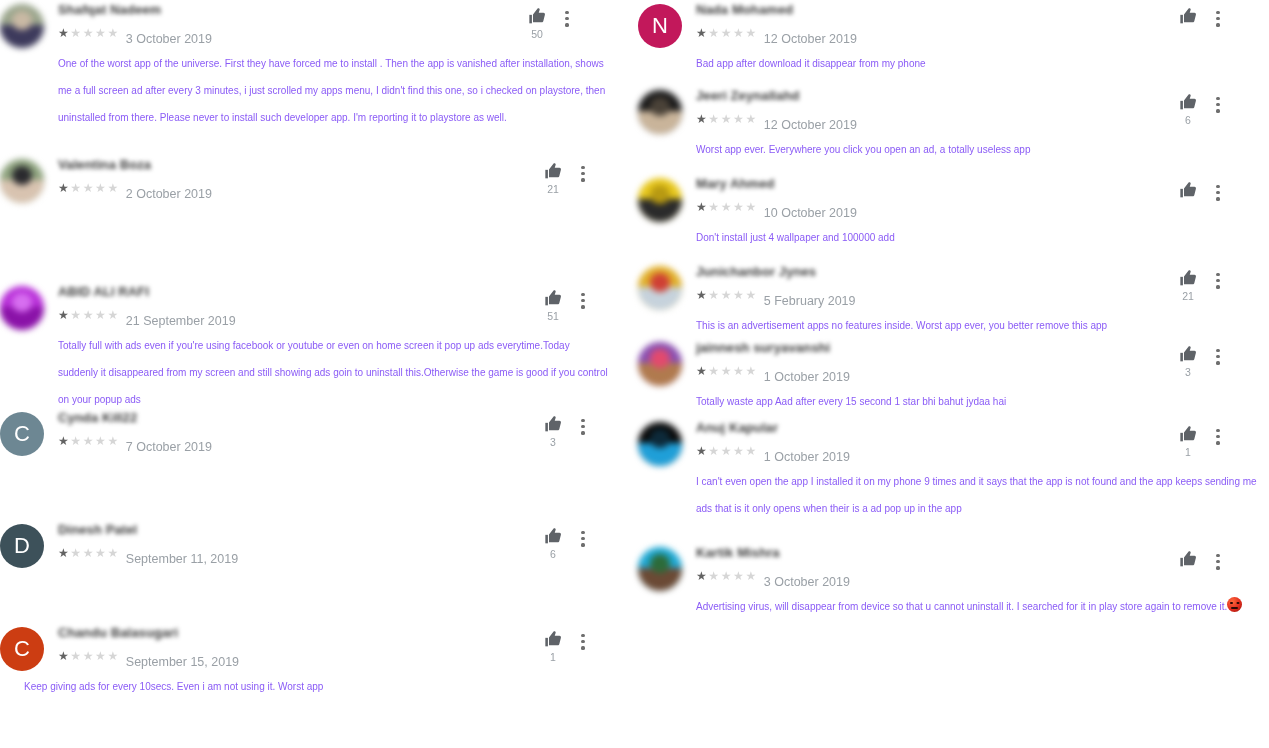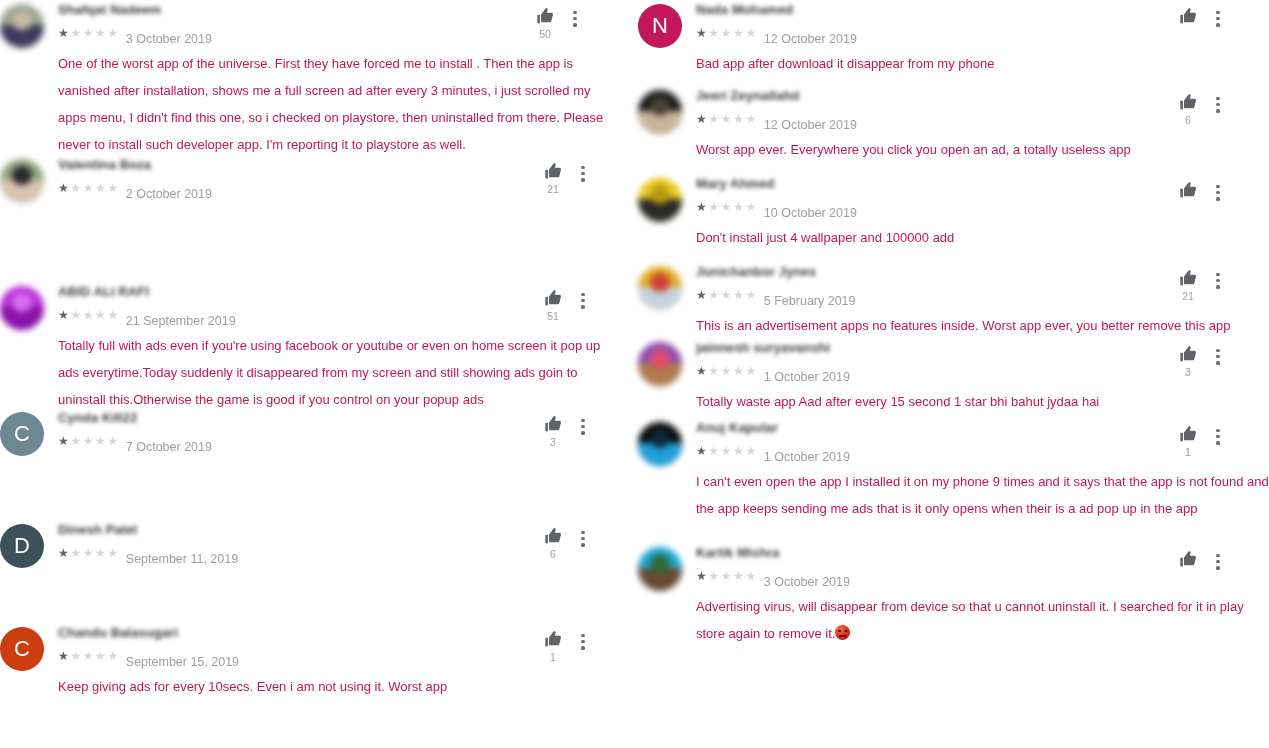--- a/index.html
+++ b/index.html
@@ -134,23 +134,23 @@
   .kebab i {
     display: block;
     width: 3.2px;
     height: 3.2px;
     border-radius: 50%;
     background: #6e6e6e;
     margin: 1.6px 0;
   }
 
   .body {
-    font-size: 13px;
+    font-size: 10px;
     line-height: 27px;
-    color: #be185d;
+    color: #8b5cf6;
     white-space: pre-wrap;
   }
   .emoji-ball {
     display: inline-block;
     width: 15px; height: 15px;
     border-radius: 50%;
     background: radial-gradient(circle at 35% 30%, #ff6a3d 0%, #e02b1d 55%, #8d1007 100%);
     vertical-align: -2px;
     position: relative;
   }
@@ -176,21 +176,21 @@
         <div class="review-head">
           <div class="avatar blurred" style="background:#9aa58c">
             <span class="ph-a" style="background:#9aa58c"></span>
             <span class="ph-b" style="background:#3d3a5c"></span>
             <span class="ph-c" style="background:#c9b9a4"></span>
           </div>
           <div class="meta"><div class="author">Shafqat Nadeem</div><div class="stars-row">
               <span class="stars"><span class="on">★</span><span class="off">★</span><span class="off">★</span><span class="off">★</span><span class="off">★</span></span>
               <span class="date">3 October 2019</span>
             </div></div>
-          <div class="actions" style="right:32px">
+          <div class="actions" style="right:40px">
             <div class="thumb-wrap">
               <span>
                 <svg class="thumb" viewBox="0 0 24 24" aria-hidden="true">
                   <path fill="#5f6368" d="M2.2 10.6h3.1v10.2H2.2z"></path>
                   <path fill="#5f6368" d="M6.6 10.3L12.1 3.1c.5-.6 1.4-.7 2-.2.5.4.7 1.1.5 1.7l-1.1 3.6h5.6c1.2 0 2.1 1.1 1.8 2.3l-1.9 7.6c-.2.9-1 1.5-1.9 1.5H6.6V10.3z"></path>
                 </svg>
               </span>
               <span class="thumb-count">50</span>
             </div>
             <div class="kebab">
@@ -328,21 +328,21 @@
               </span>
               <span class="thumb-count">1</span>
             </div>
             <div class="kebab">
               <i></i>
               <i></i>
               <i></i>
             </div>
           </div>
         </div>
-        <div class="body" style="margin-left: 58px; width: 552px; margin-top: -4px;">Keep giving ads for every 10secs. Even i am not using it. Worst app</div>
+        <div class="body" style="margin-left: 24px; width: 552px; margin-top: -4px;">Keep giving ads for every 10secs. Even i am not using it. Worst app</div>
       </div>
     </div>
   <div class="column col-right" id="col-right" style="position: relative;">
       <div class="review" style="position: absolute; left: 0px; right: 0px; top: 2px; padding-left: 18px;">
         <div class="review-head">
           <div class="avatar" style="background:#c2185b">N</div>
           <div class="meta"><div class="author">Nada Mohamed</div><div class="stars-row">
               <span class="stars"><span class="on">★</span><span class="off">★</span><span class="off">★</span><span class="off">★</span><span class="off">★</span></span>
               <span class="date">12 October 2019</span>
             </div></div>

